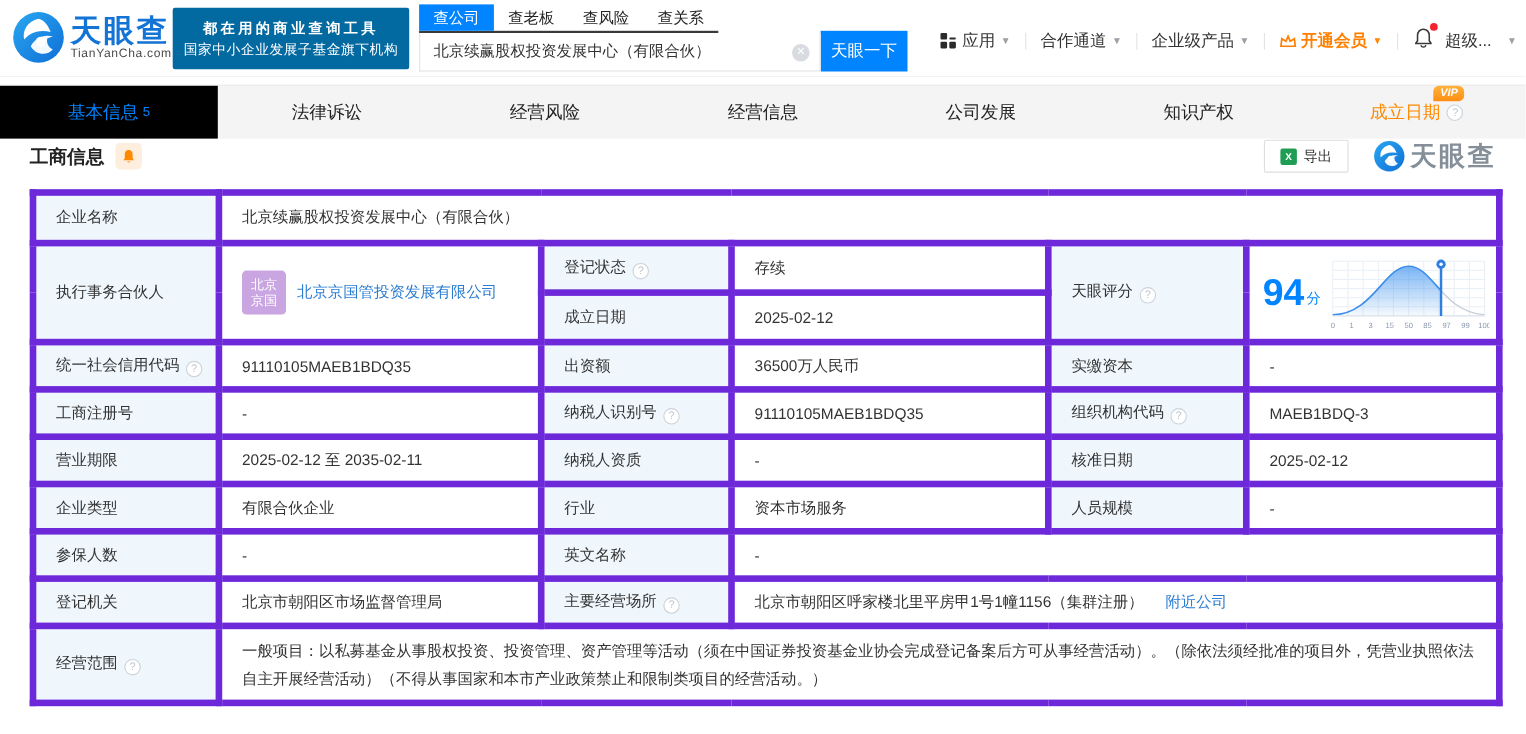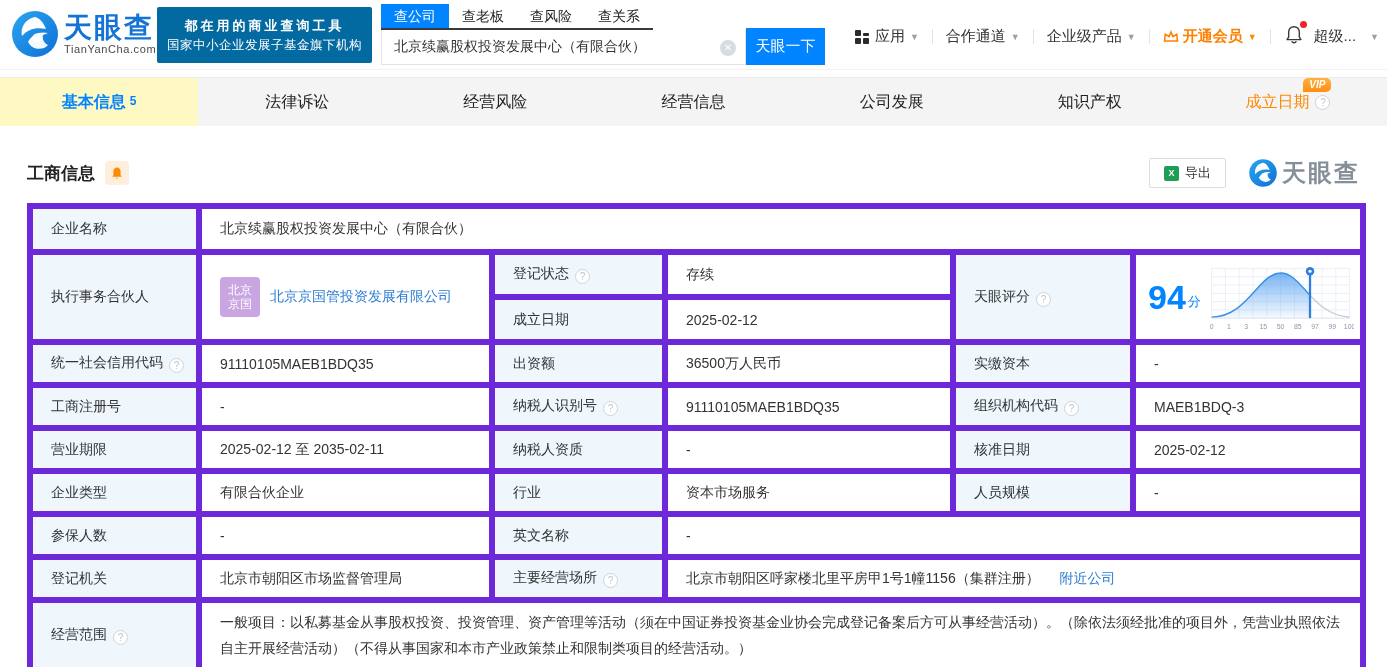--- a/index.html
+++ b/index.html
@@ -42,34 +42,34 @@
   .apps-icon i.dot { height:2.5px; align-self:end; }
   .vip-link { color:#ff8000; font-weight:bold; }
   .crown { margin-right:4px; }
   .bell-wrap { position:relative; margin-right:10px; cursor:pointer; }
   .red-dot { position:absolute; top:-3px; right:-3px; width:7px; height:7px; border-radius:50%; background:#f5222d; }
 
   
   .nav-tabs { margin-top:7px; height:49px; background:#f4f4f4; border-top:1px solid #ececec; display:flex; }
   .nav-tab { flex:1; display:flex; align-items:center; justify-content:center; font-size:16px; color:#222;
     cursor:pointer; position:relative; }
-  .nav-tab.active { background:#fef9c3; color:#0084ff; font-weight:bold; }
+  .nav-tab.active { background:#000000; color:#0084ff; font-weight:normal; }
   .tab-count { font-size:12px; margin-left:4px; position:relative; top:-1px; }
   .nav-tab.history { color:#ff8a00; }
   .tab-label-wrap { position:relative; }
   .vip-badge { position:absolute; top:-14px; right:-22px; background:linear-gradient(180deg,#ffb23e,#ff8d12);
     color:#fff; font-size:10px; font-style:italic; font-weight:bold; padding:1px 6px 2px;
     border-radius:5px 5px 5px 0;text-align:center; }
   .help-circle { display:inline-block; width:15px; height:15px; border-radius:50%; border:1px solid #ccd3da;
     color:#bcc5ce; font-size:10px; line-height:13px; text-align:center; font-style:normal; font-weight:normal;
     margin-left:6px; vertical-align:-2px; background:#fff; }
   .help-circle::after { content:"?"; }
 
   
-  .section-head { display:flex; align-items:center; padding:0 27px; margin-top:31px; height:32px; }
+  .section-head { display:flex; align-items:center; padding:0 27px; height:32px; }
   .section-title { font-size:17px; font-weight:bold; color:#222; }
   .bell-badge { width:24px; height:24px; border-radius:4px; background:#fdeedd; margin-left:10px;
     display:flex; align-items:center; justify-content:center; cursor:pointer; }
   .spacer { flex:1; }
   .export-btn { display:flex; align-items:center; height:30px; padding:0 14px; border:1px solid #ddd;
     border-radius:2px; background:#fff; font-size:13px; color:#333; cursor:pointer; font-family:inherit; }
   .excel-icon { width:15px; height:15px; border-radius:2px; background:#1f9d55; color:#fff; font-size:9px;
     font-weight:bold; line-height:15px; text-align:center; margin-right:6px; }
   .wm-logo { display:flex; align-items:center; margin-left:22px; }
   .wm-text { font-size:24px; font-weight:bold; color:#848f99; letter-spacing:2px; margin-left:4px; }

